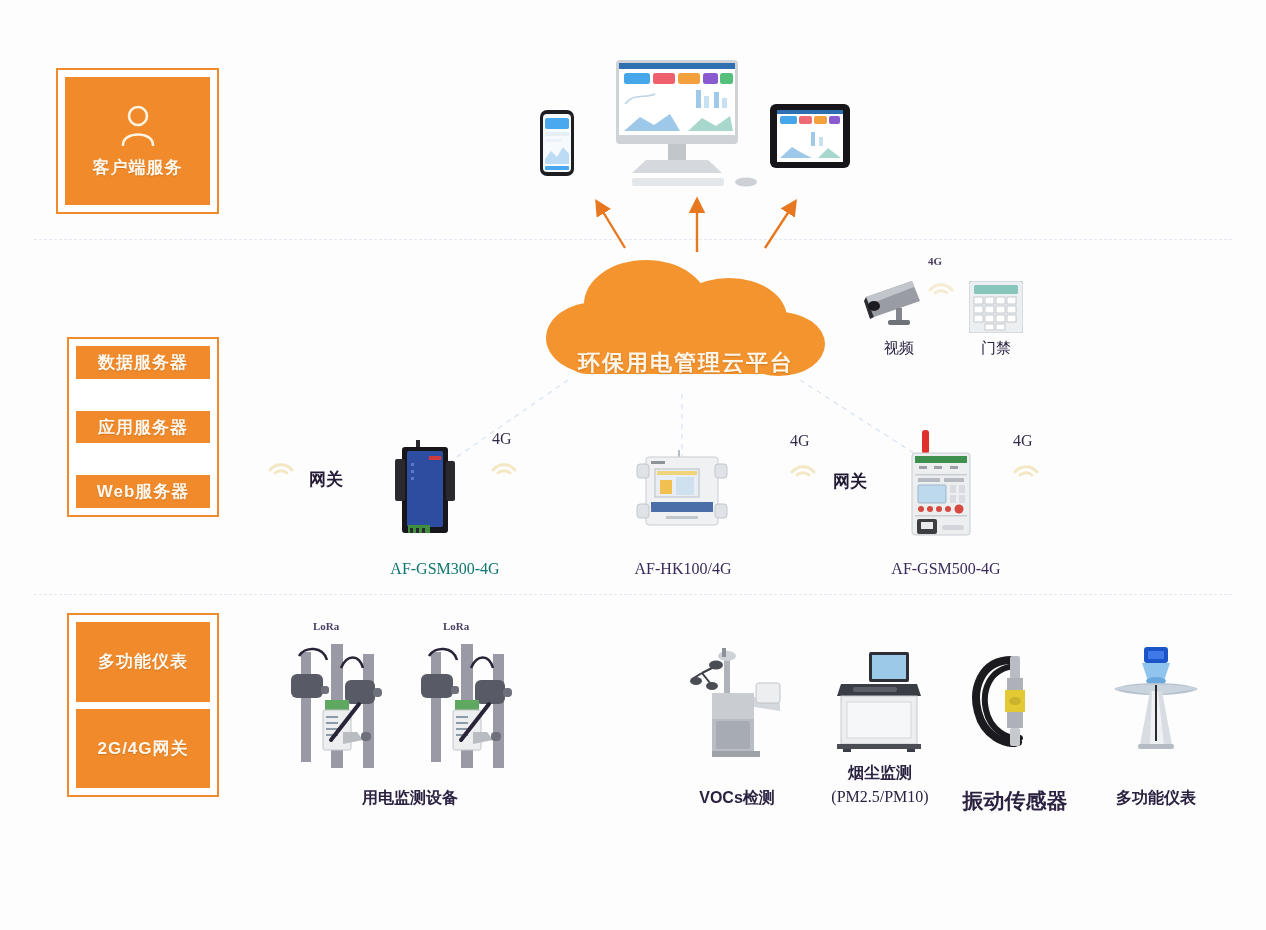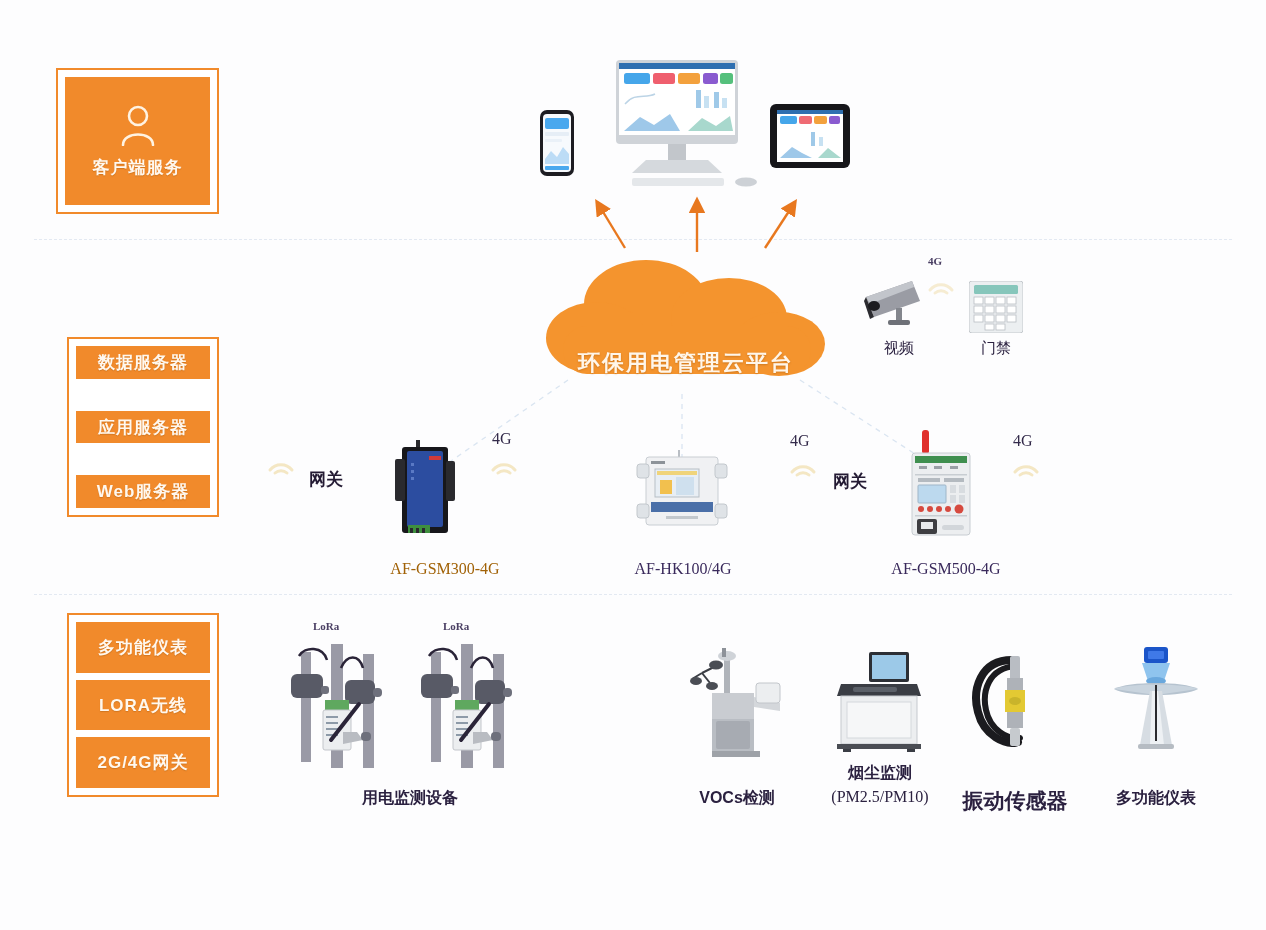--- a/index.html
+++ b/index.html
@@ -108,21 +108,20 @@
   </div>
 
   <div class="panel-outer" id="panel-servers">
     <div class="panel-cell">数据服务器</div>
     <div class="panel-cell">应用服务器</div>
     <div class="panel-cell">Web服务器</div>
   </div>
 
   <div class="panel-outer" id="panel-meters">
     <div class="panel-cell">多功能仪表</div>
-    <div class="panel-cell">LORA无线</div>
     <div class="panel-cell">2G/4G网关</div>
   </div>
 
   <div id="devices-top">
     <svg width="330" height="150" viewBox="0 0 330 150">
 
       <g>
         <rect x="12" y="58" width="34" height="66" rx="7" fill="#1d1d22"></rect>
         <rect x="15" y="62" width="28" height="58" rx="4" fill="#f7fafd"></rect>
         <rect x="17" y="66" width="24" height="11" rx="2" fill="#49a8ee"></rect>
@@ -284,21 +283,21 @@
   </div>
   <div class="tag" style="left:492px; top:430px;">4G</div>
   <div class="wifi" style="left:487px; top:452px;">
     <svg width="34" height="24" viewBox="0 0 34 24">
       <g fill="none" stroke="#f4e7c4" stroke-width="3" stroke-linecap="round">
         <path d="M6 18 A14 14 0 0 1 28 18"></path>
           <path d="M11 21 A9 9 0 0 1 23 21"></path>
       </g>
     </svg>
   </div>
-  <div class="caption serif" style="left:365px; top:558px; width:160px; color:#a16207;">AF-GSM300-4G</div>
+  <div class="caption serif" style="left:365px; top:558px; width:160px; color:#0f766e;">AF-GSM300-4G</div>
 
   <div class="device" style="left:632px; top:450px;">
     <svg width="100" height="82" viewBox="0 0 100 82">
       <rect x="46" y="0" width="2" height="8" fill="#b9bec4"></rect>
       <rect x="14" y="7" width="72" height="68" rx="3" fill="#f0f1f3" stroke="#c9ced3"></rect>
       <rect x="5" y="14" width="12" height="14" rx="3" fill="#dfe3e7" stroke="#c3c8cd"></rect>
       <rect x="83" y="14" width="12" height="14" rx="3" fill="#dfe3e7" stroke="#c3c8cd"></rect>
       <rect x="5" y="54" width="12" height="14" rx="3" fill="#dfe3e7" stroke="#c3c8cd"></rect>
       <rect x="83" y="54" width="12" height="14" rx="3" fill="#dfe3e7" stroke="#c3c8cd"></rect>
       <rect x="19" y="11" width="14" height="3" fill="#8d9399"></rect>

